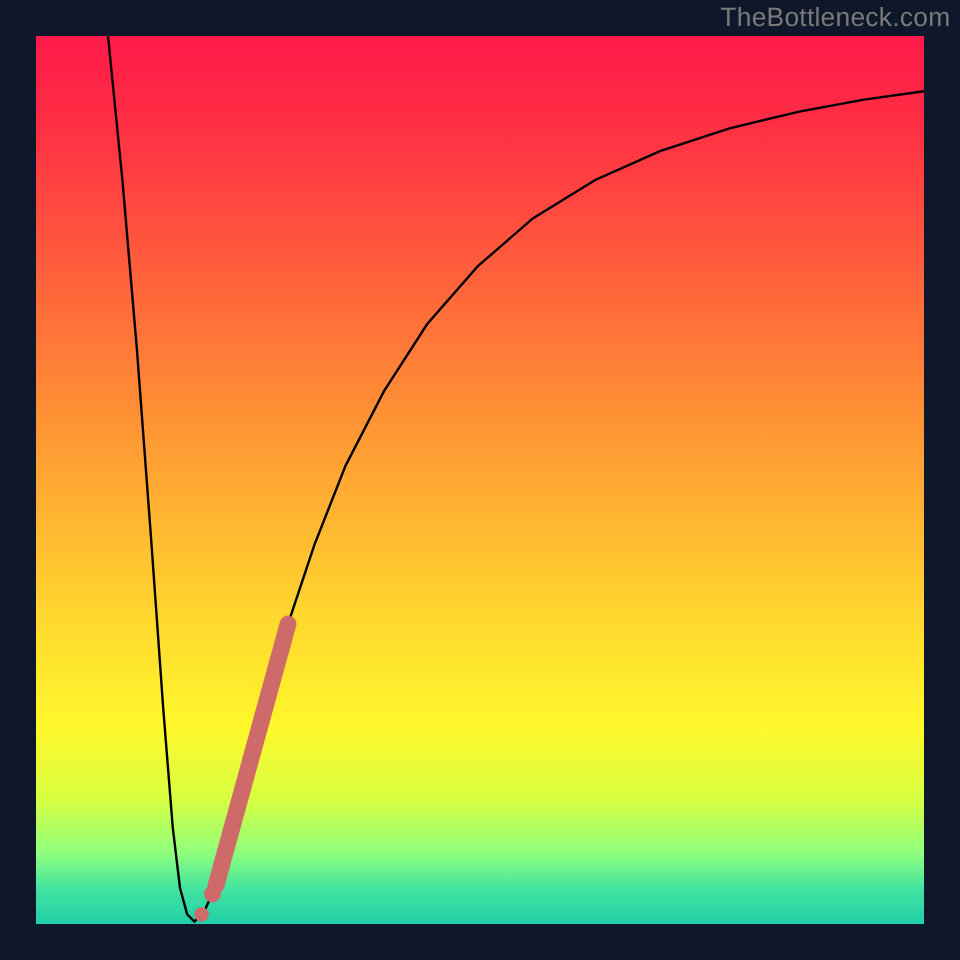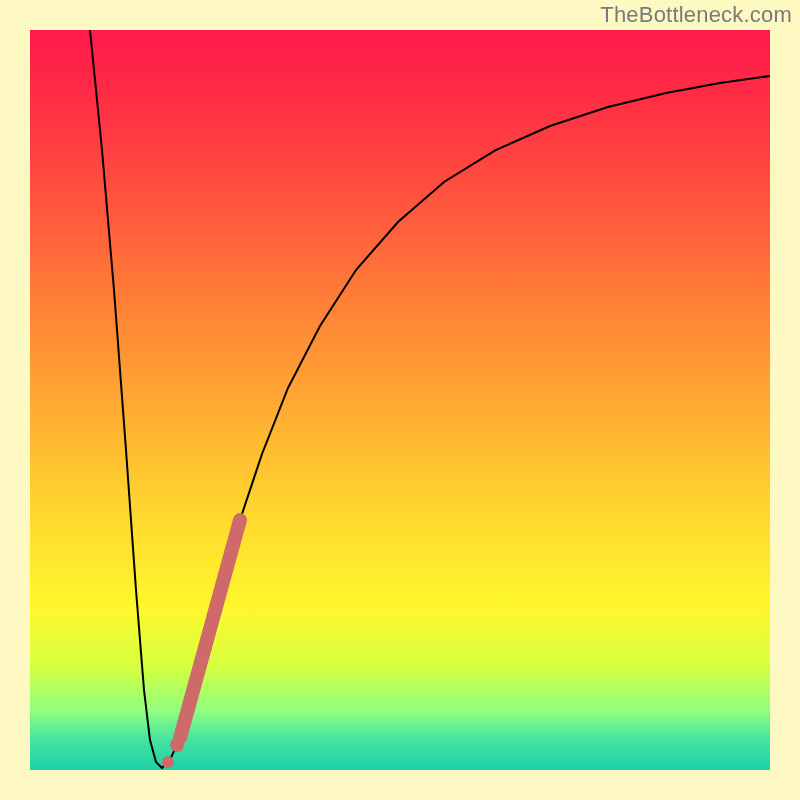--- a/index.html
+++ b/index.html
@@ -8,21 +8,21 @@
     width: 800px;
     height: 800px;
     overflow: hidden;
     background: #000;
     font-family: Arial, Helvetica, sans-serif;
   }
   .frame {
     position: relative;
     width: 800px;
     height: 800px;
-    background: #fef9c3;
+    background: #0f172a;
   }
   .plot-area {
     position: absolute;
     left: 30px;
     top: 30px;
     width: 740px;
     height: 740px;
   }
   .gradient-bg {
     position: absolute;

